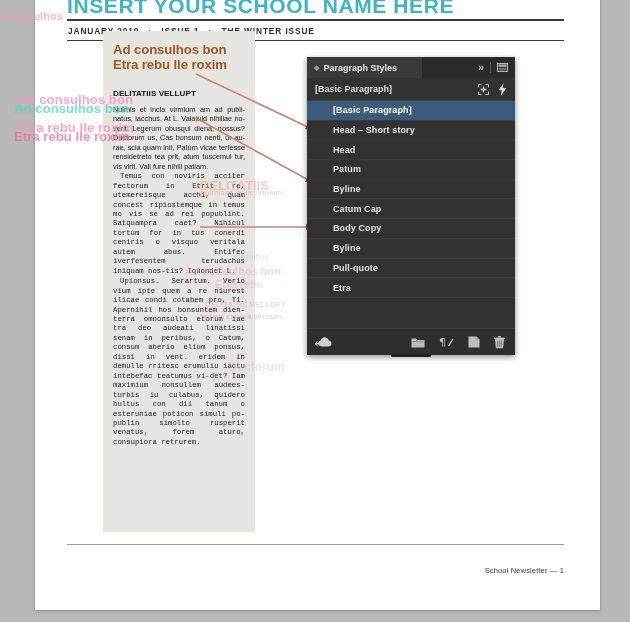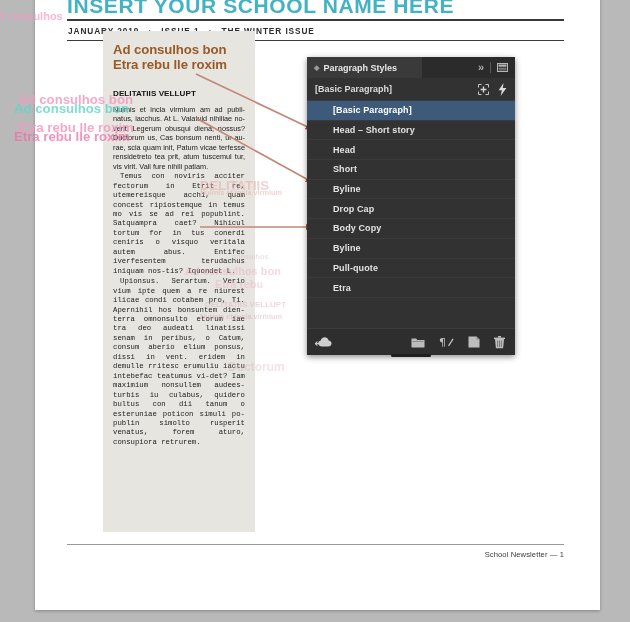--- a/index.html
+++ b/index.html
@@ -109,21 +109,21 @@
   #footer-rule {
     position: absolute;
     left: 32px;
     top: 558px;
     width: 497px;
     border-top: 1px solid #999;
   }
   #footer-text {
     position: absolute;
     right: 36px;
-    top: 564px;
+    top: 580px;
     font-size: 7.6px;
     color: #3a3a3a;
     letter-spacing: .1px;
   }
 
   
   .ghost {
     position: absolute;
     font-weight: bold;
     white-space: nowrap;
@@ -363,27 +363,27 @@
         <div class="style-row selected" style="background: rgb(61, 90, 122);">
           <span>[Basic Paragraph]</span>
         </div>
         <div class="style-row">
           <span>Head – Short story</span>
         </div>
         <div class="style-row">
           <span>Head</span>
         </div>
         <div class="style-row">
-          <span>Short</span>
+          <span>Patum</span>
         </div>
         <div class="style-row">
           <span>Byline</span>
         </div>
         <div class="style-row">
-          <span>Drop Cap</span>
+          <span>Catum Cap</span>
         </div>
         <div class="style-row">
           <span>Body Copy</span>
         </div>
         <div class="style-row">
           <span>Byline</span>
         </div>
         <div class="style-row">
           <span>Pull-quote</span>
         </div>

